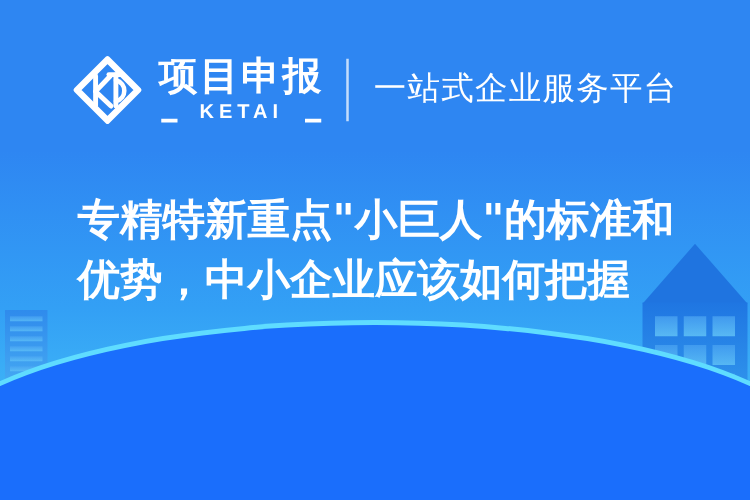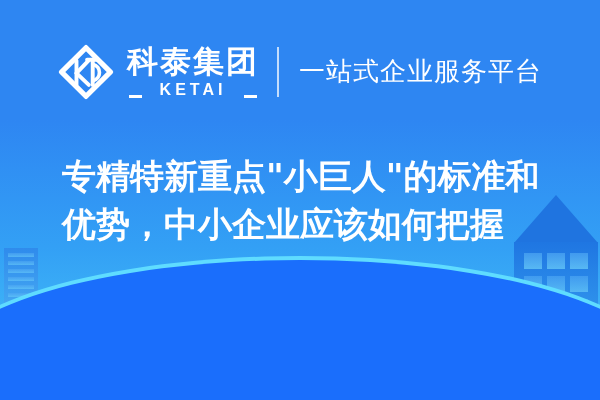--- a/index.html
+++ b/index.html
@@ -253,21 +253,21 @@
         <path d="M33 30 L33 72" stroke="#ffffff" stroke-width="7" stroke-linecap="round" fill="none"></path>
         <path d="M33 52 L54 30" stroke="#ffffff" stroke-width="7" stroke-linecap="round" fill="none"></path>
         <path d="M33 52 L55 73" stroke="#ffffff" stroke-width="7" stroke-linecap="round" fill="none"></path>
 
         <path d="M52 28 L72 28" stroke="#ffffff" stroke-width="7" stroke-linecap="round" fill="none"></path>
         <path d="M62 28 L62 73" stroke="#ffffff" stroke-width="7" stroke-linecap="round" fill="none"></path>
         <path d="M62 36 C78 40 78 62 62 66" stroke="#ffffff" stroke-width="6.5" fill="none" stroke-linecap="round"></path>
       </svg>
 
       <div class="brand-words">
-        <div class="brand-cn">科泰集团</div>
+        <div class="brand-cn">项目申报</div>
         <div class="brand-en-row">
           <span class="brand-dash"></span>
           <span class="brand-en">KETAI</span>
           <span class="brand-dash"></span>
         </div>
       </div>
     </div>
 
     <div class="divider"></div>
 

